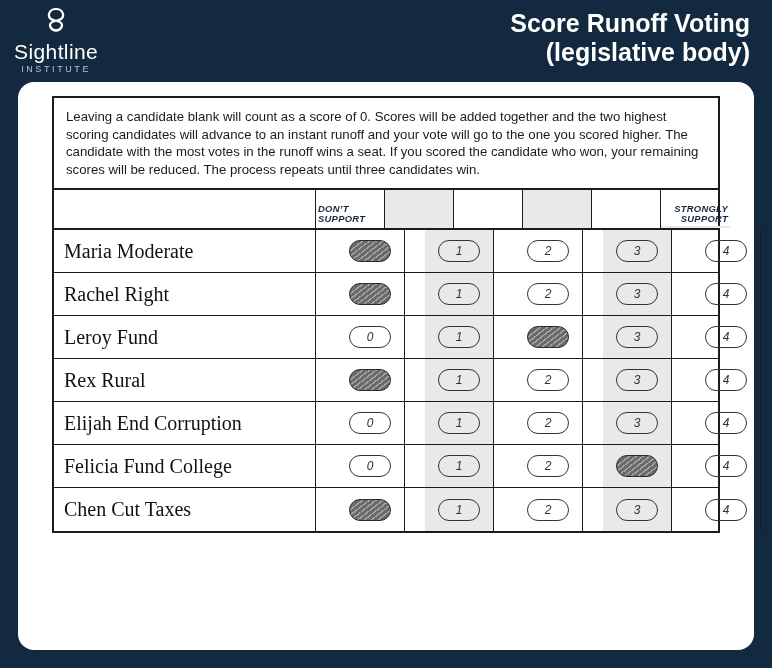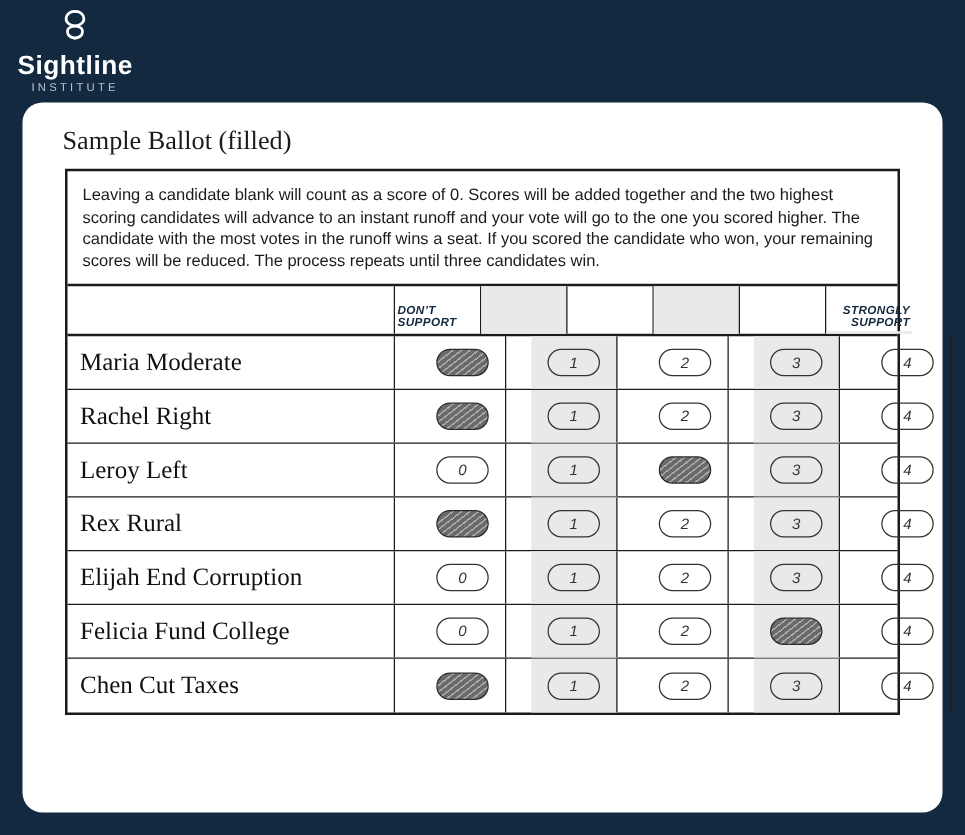--- a/index.html
+++ b/index.html
@@ -36,21 +36,21 @@
     align-items: center;
     color: #ffffff;
     line-height: 1;
     margin-top: 4px;
   }
   .brand-mark {
     margin-bottom: 2px;
   }
   .brand-name {
     font-size: 21px;
-    font-weight: bold;
+    font-weight: normal;
     letter-spacing: 0.4px;
     color: #ffffff;
   }
   .brand-sub {
     font-size: 9px;
     letter-spacing: 2.6px;
     color: #b9c6d1;
     margin-top: 3px;
   }
   .header-title {
@@ -211,24 +211,27 @@
     <div class="brand">
       <span class="brand-mark">
         <svg width="40" height="30" viewBox="0 0 40 30" fill="none" xmlns="http://www.w3.org/2000/svg">
           <path d="M20 3 C13 3 11 10 15 13 C19 16 26 14 26 19 C26 24 20 26 16 23" stroke="#ffffff" stroke-width="2.2" fill="none" stroke-linecap="round"></path>
           <path d="M20 3 C27 3 29 10 25 13 C21 16 14 14 14 19 C14 24 20 26 24 23" stroke="#ffffff" stroke-width="2.2" fill="none" stroke-linecap="round"></path>
         </svg>
       </span>
       <span class="brand-name">Sightline</span>
       <span class="brand-sub">INSTITUTE</span>
     </div>
+    <div class="header-title">
+      <span>Score Runoff Voting</span>
+      <span class="line2">(legislative body)</span>
+    </div>
   </div>
 
   <div class="card">
-    <div class="card-title">Sample Ballot (filled)</div>
 
     <div class="ballot">
 
       <div class="instructions">
         <div class="instr-body">Leaving a candidate blank will count as a score of 0. Scores will be added together and the two highest scoring candidates will advance to an instant runoff and your vote will go to the one you scored higher. The candidate with the most votes in the runoff wins a seat. If you scored the candidate who won, your remaining scores will be reduced. The process repeats until three candidates win.</div>
       </div>
 
       <div class="colhead">
         <div class="namecell"></div>
         <div class="scorecol">
@@ -286,21 +289,21 @@
               <div class="oval">3</div>
             </div>
             <div class="scorecol">
               <div class="oval">4</div>
             </div>
             <div class="scorecol shade">
               <div class="oval">5</div>
             </div>
           </div>
           <div class="row">
-            <div class="namecell">Leroy Left</div>
+            <div class="namecell">Leroy Fund</div>
             <div class="scorecol">
               <div class="oval">0</div>
             </div>
             <div class="scorecol shade">
               <div class="oval">1</div>
             </div>
             <div class="scorecol">
               <div class="oval filled">2</div>
             </div>
             <div class="scorecol shade">

